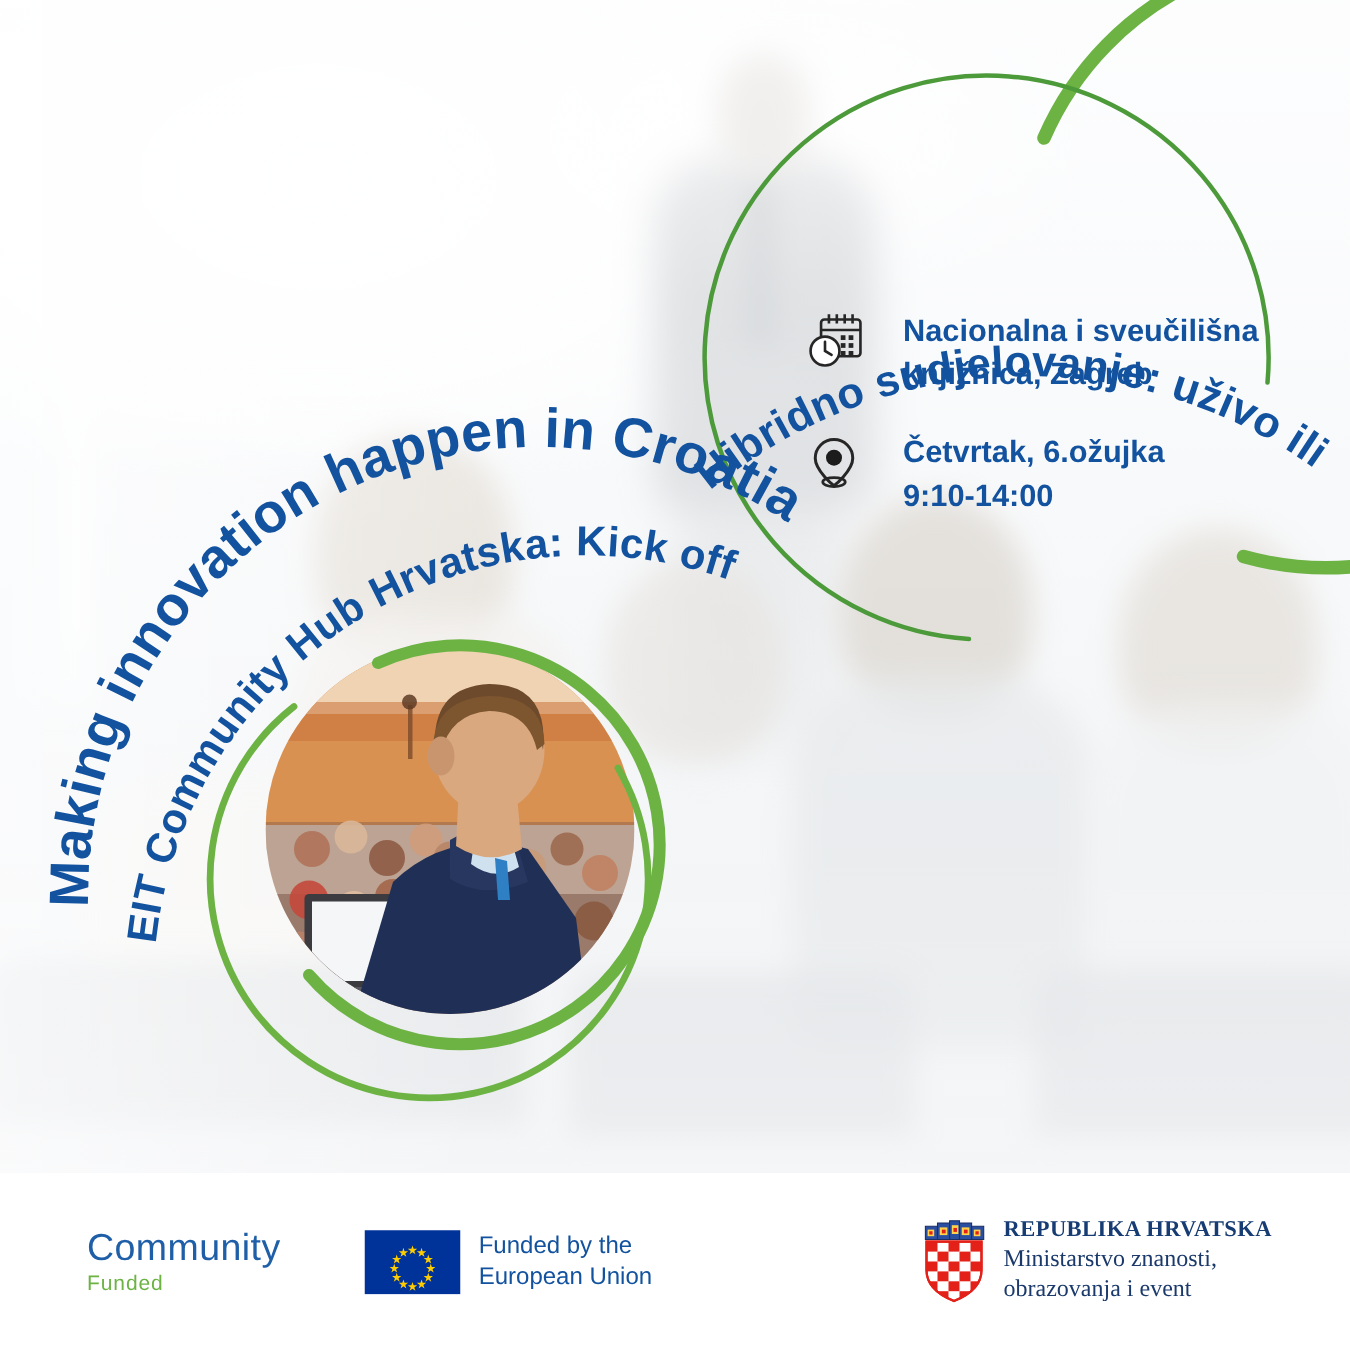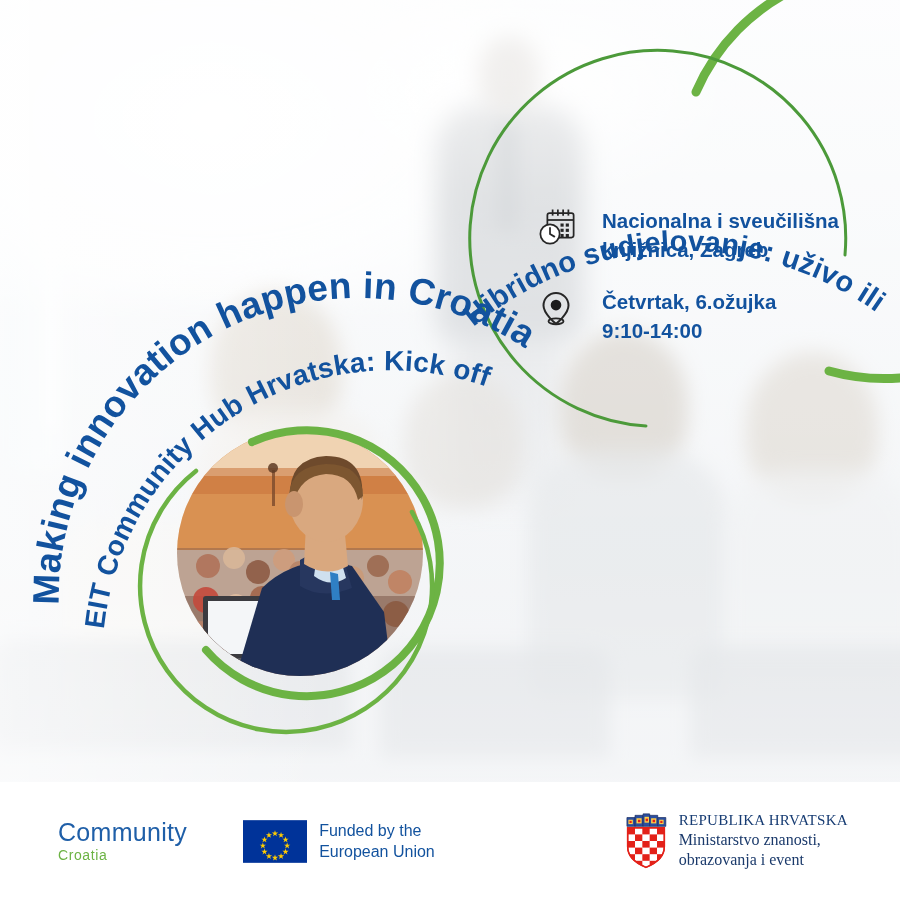--- a/index.html
+++ b/index.html
@@ -142,21 +142,21 @@
   }
   .logo-eu { display:flex; align-items:center; gap:12px; margin-left:56px; }
   .eu-flag { width:64px; height:43px; flex:0 0 auto; }
   .eu-text {
     font-family:"Liberation Sans", sans-serif;
     font-size:16px; color:#12529E; line-height:1.32; white-space:pre-line;
   }
   .logo-hr { display:flex; align-items:center; gap:11px; margin-left:auto; }
   .hr-coa { width:44px; height:56px; flex:0 0 auto; }
   .hr-text { font-family:"Liberation Serif", serif; color:#1B3A6B; }
-  .hr-line1 { font-size:15px; font-weight:normal; letter-spacing:.3px; color:#173C73; }
+  .hr-line1 { font-size:15px; font-weight:bold; letter-spacing:.3px; color:#173C73; }
   .hr-line2 { font-size:16px; line-height:1.26; margin-top:1px; white-space:pre-line; }
 </style>
 </head>
 <body>
 
 <div id="poster">
 
   <div class="bg">
     <div class="bg-base"></div>
     <div class="bg-window"></div>
@@ -325,21 +325,21 @@
     </div>
 
   </div>
 
   <div class="footer">
     <div class="footer-inner">
 
       <div class="logo-eit">
         <span class="eit-words">
           <span class="eit-community">Community</span>
-          <span class="eit-croatia" style="display:block">Croatia</span>
+          <span class="eit-croatia" style="display:block">Funded</span>
         </span>
       </div>
 
       <div class="logo-eu">
         <span class="eu-flag">
           <svg viewBox="0 0 90 60" width="64" height="43" xmlns="http://www.w3.org/2000/svg">
             <rect width="90" height="60" fill="#003399"></rect>
             <g fill="#FFCC00">
               <polygon points="45,14.2 46.05,17.4 49.4,17.4 46.7,19.4 47.75,22.6 45,20.6 42.25,22.6 43.3,19.4 40.6,17.4 43.95,17.4"></polygon>
               <polygon points="53.5,16.5 54.55,19.7 57.9,19.7 55.2,21.7 56.25,24.9 53.5,22.9 50.75,24.9 51.8,21.7 49.1,19.7 52.45,19.7"></polygon>

